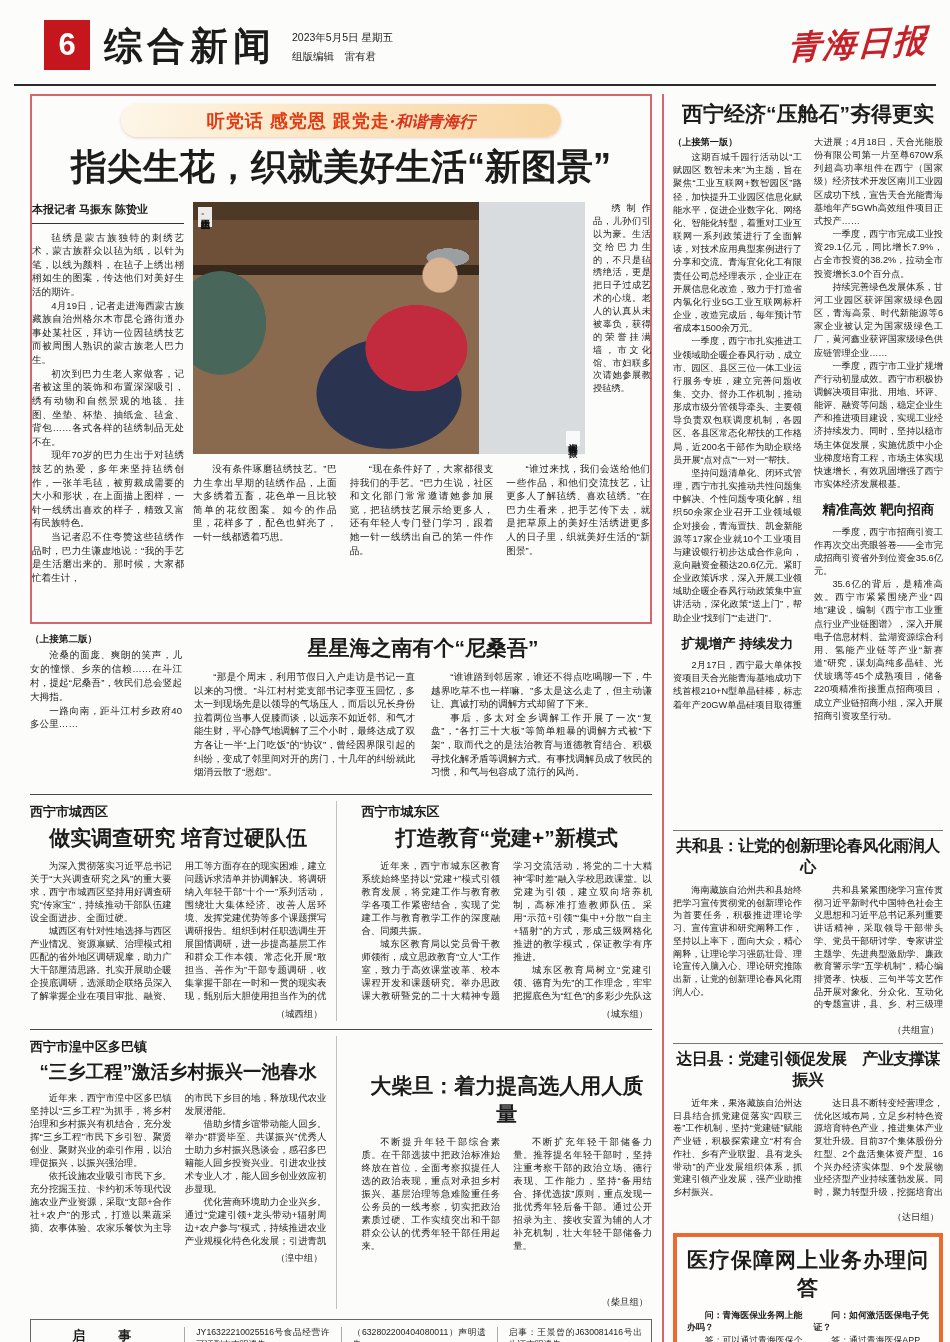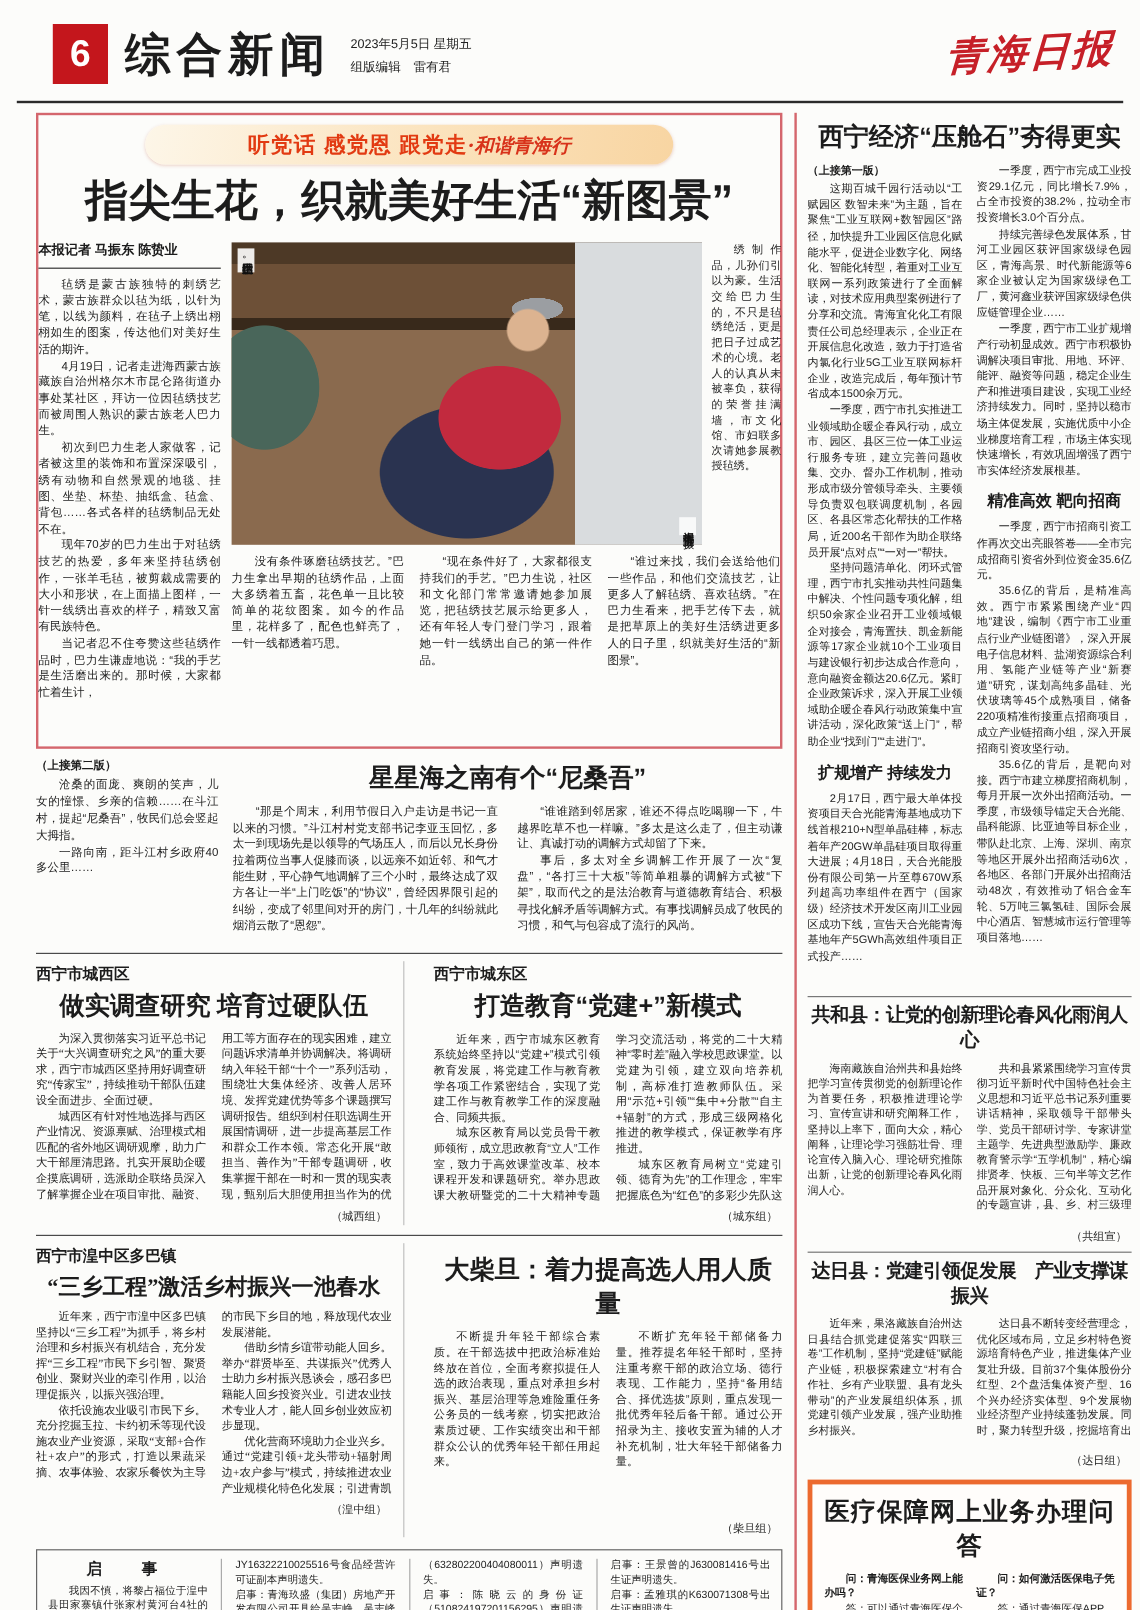--- a/index.html
+++ b/index.html
@@ -52,21 +52,21 @@
               font-size:9.6px;line-height:1.42;}
   
   .nis-row{display:flex;gap:12px;margin-top:8px;}
   .nis-cont{width:152px;flex:none;font-size:9.6px;line-height:1.45;}
   .nis-main{flex:1;min-width:0;}
   .nis-title{font-size:21px;font-weight:900;text-align:center;margin:2px 0 8px;}
   .nis-body{columns:2;column-gap:16px;height:116px;overflow:hidden;font-size:9.6px;line-height:1.42;}
   .sec-rule{border-bottom:1.5px solid #4a4a4a;margin:8px 0 0;}
   
   .duo-row{display:flex;margin-top:6px;}
-  .blockL{width:302px;padding-right:10px;font-family:Liberation Serif, serif;}
+  .blockL{width:302px;padding-right:10px;}
   .blockR{width:296px;border-left:1px solid #c0c0c0;padding-left:24px;}
   .kicker{font-size:13px;font-weight:bold;margin:2px 0 2px;}
   .blk-head{font-size:21px;font-weight:900;text-align:center;margin:3px 0 8px;}
   .blk-head.small{font-size:18.5px;}
   .blk-body{columns:2;column-gap:13px;height:146px;overflow:hidden;font-size:9.4px;line-height:1.38;}
   .blk-body.tall{height:158px;}
   .attr{text-align:right;font-size:9.3px;margin:2px 4px 0 0;}
   
   .classifieds{border:1px solid #666;margin-top:10px;padding:7px 9px;display:flex;gap:11px;
                height:122px;overflow:hidden;}
@@ -190,21 +190,21 @@
           <div class="blk-head small">“三乡工程”激活乡村振兴一池春水</div>
           <div class="blk-body tall">
             <p class="para">近年来，西宁市湟中区多巴镇坚持以“三乡工程”为抓手，将乡村治理和乡村振兴有机结合，充分发挥“三乡工程”市民下乡引智、聚贤创业、聚财兴业的牵引作用，以治理促振兴，以振兴强治理。</p>
             <p class="para">依托设施农业吸引市民下乡。充分挖掘玉拉、卡约初禾等现代设施农业产业资源，采取“支部+合作社+农户”的形式，打造以果蔬采摘、农事体验、农家乐餐饮为主导的市民下乡目的地，释放现代农业发展潜能。</p>
             <p class="para">借助乡情乡谊带动能人回乡。举办“群贤毕至、共谋振兴”优秀人士助力乡村振兴恳谈会，感召多巴籍能人回乡投资兴业。引进农业技术专业人才，能人回乡创业效应初步显现。</p>
             <p class="para">优化营商环境助力企业兴乡。通过“党建引领+龙头带动+辐射周边+农户参与”模式，持续推进农业产业规模化特色化发展；引进青凯源服装有限公司等劳动密集型企业，从根本上解决农村劳动力就业，大力发展村集体经济，进一步为村级党组织更好地服务群众提供了经济支撑。</p>
           </div>
           <p class="attr">（湟中组）</p>
         </div>
         <div class="blockR">
-          <div class="blk-head" style="margin-top:8px;">大柴旦：着力提高选人用人质量</div>
+          <div class="blk-head" style="margin-top:36px;">大柴旦：着力提高选人用人质量</div>
           <div class="blk-body tall">
             <p class="para">不断提升年轻干部综合素质。在干部选拔中把政治标准始终放在首位，全面考察拟提任人选的政治表现，重点对承担乡村振兴、基层治理等急难险重任务公务员的一线考察，切实把政治素质过硬、工作实绩突出和干部群众公认的优秀年轻干部任用起来。</p>
             <p class="para">不断扩充年轻干部储备力量。推荐提名年轻干部时，坚持注重考察干部的政治立场、德行表现、工作能力，坚持“备用结合、择优选拔”原则，重点发现一批优秀年轻后备干部。通过公开招录为主、接收安置为辅的人才补充机制，壮大年轻干部储备力量。</p>
 
           </div>
           <p class="attr">（柴旦组）</p>
         </div>
       </div>
 
       <div class="classifieds">
@@ -240,21 +240,20 @@
         <p class="para">一季度，西宁市扎实推进工业领域助企暖企春风行动，成立市、园区、县区三位一体工业运行服务专班，建立完善问题收集、交办、督办工作机制，推动形成市级分管领导牵头、主要领导负责双包联调度机制，各园区、各县区常态化帮扶的工作格局，近200名干部作为助企联络员开展“点对点”“一对一”帮扶。</p>
         <p class="para">坚持问题清单化、闭环式管理，西宁市扎实推动共性问题集中解决、个性问题专项化解，组织50余家企业召开工业领域银企对接会，青海置扶、凯金新能源等17家企业就10个工业项目与建设银行初步达成合作意向，意向融资金额达20.6亿元。紧盯企业政策诉求，深入开展工业领域助企暖企春风行动政策集中宣讲活动，深化政策“送上门”，帮助企业“找到门”“走进门”。</p>
         <div class="subhead">扩规增产 持续发力</div>
         <p class="para">2月17日，西宁最大单体投资项目天合光能青海基地成功下线首根210+N型单晶硅棒，标志着年产20GW单晶硅项目取得重大进展；4月18日，天合光能股份有限公司第一片至尊670W系列超高功率组件在西宁（国家级）经济技术开发区南川工业园区成功下线，宣告天合光能青海基地年产5GWh高效组件项目正式投产……</p>
         <p class="para">一季度，西宁市完成工业投资29.1亿元，同比增长7.9%，占全市投资的38.2%，拉动全市投资增长3.0个百分点。</p>
         <p class="para">持续完善绿色发展体系，甘河工业园区获评国家级绿色园区，青海高景、时代新能源等6家企业被认定为国家级绿色工厂，黄河鑫业获评国家级绿色供应链管理企业……</p>
         <p class="para">一季度，西宁市工业扩规增产行动初显成效。西宁市积极协调解决项目审批、用地、环评、能评、融资等问题，稳定企业生产和推进项目建设，实现工业经济持续发力。同时，坚持以稳市场主体促发展，实施优质中小企业梯度培育工程，市场主体实现快速增长，有效巩固增强了西宁市实体经济发展根基。</p>
         <div class="subhead">精准高效 靶向招商</div>
         <p class="para">一季度，西宁市招商引资工作再次交出亮眼答卷——全市完成招商引资省外到位资金35.6亿元。</p>
         <p class="para">35.6亿的背后，是精准高效。西宁市紧紧围绕产业“四地”建设，编制《西宁市工业重点行业产业链图谱》，深入开展电子信息材料、盐湖资源综合利用、氢能产业链等产业“新赛道”研究，谋划高纯多晶硅、光伏玻璃等45个成熟项目，储备220项精准衔接重点招商项目，成立产业链招商小组，深入开展招商引资攻坚行动。</p>
-        <p class="para">35.6亿的背后，是靶向对接。西宁市建立梯度招商机制，每月开展一次外出招商活动。一季度，市级领导锚定天合光能、晶科能源、比亚迪等目标企业，带队赴北京、上海、深圳、南京等地区开展外出招商活动6次，各地区、各部门开展外出招商活动48次，有效推动了铝合金车轮、5万吨三氯氢硅、国际会展中心酒店、智慧城市运行管理等项目落地……</p>
       </div>
       <div class="thin-rule"></div>
 
       <div class="gh-head">共和县：让党的创新理论春风化雨润人心</div>
       <div class="gh-body">
         <p class="para">海南藏族自治州共和县始终把学习宣传贯彻党的创新理论作为首要任务，积极推进理论学习、宣传宣讲和研究阐释工作，坚持以上率下，面向大众，精心阐释，让理论学习强筋壮骨、理论宣传入脑入心、理论研究推陈出新，让党的创新理论春风化雨润人心。</p>
         <p class="para">共和县紧紧围绕学习宣传贯彻习近平新时代中国特色社会主义思想和习近平总书记系列重要讲话精神，采取领导干部带头学、党员干部研讨学、专家讲堂主题学、先进典型激励学、廉政教育警示学“五学机制”，精心编排贤孝、快板、三句半等文艺作品开展对象化、分众化、互动化的专题宣讲，县、乡、村三级理论宣讲体系用“八种宣讲模式”原汁原味传播党的各项惠民政策。</p>
       </div>
       <p class="attr">（共组宣）</p>
       <div class="thin-rule"></div>

